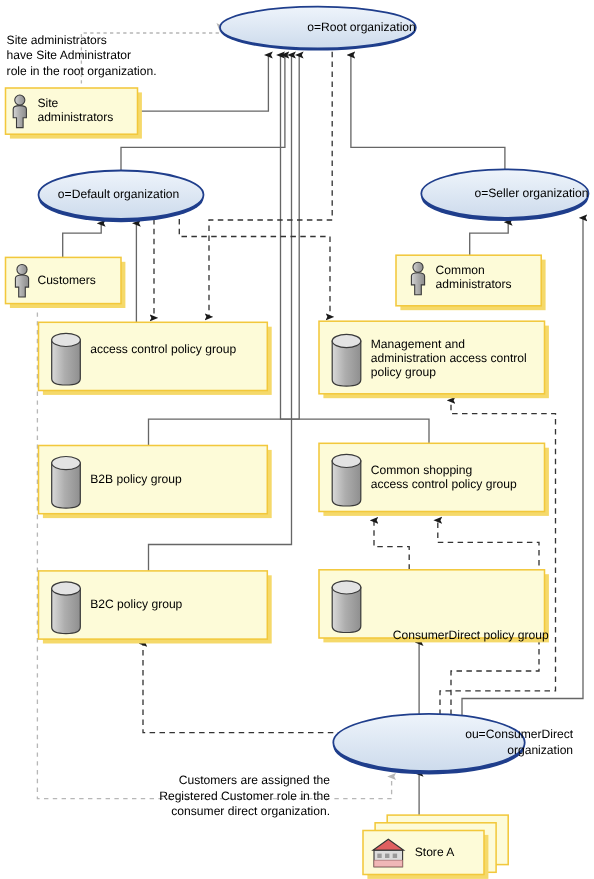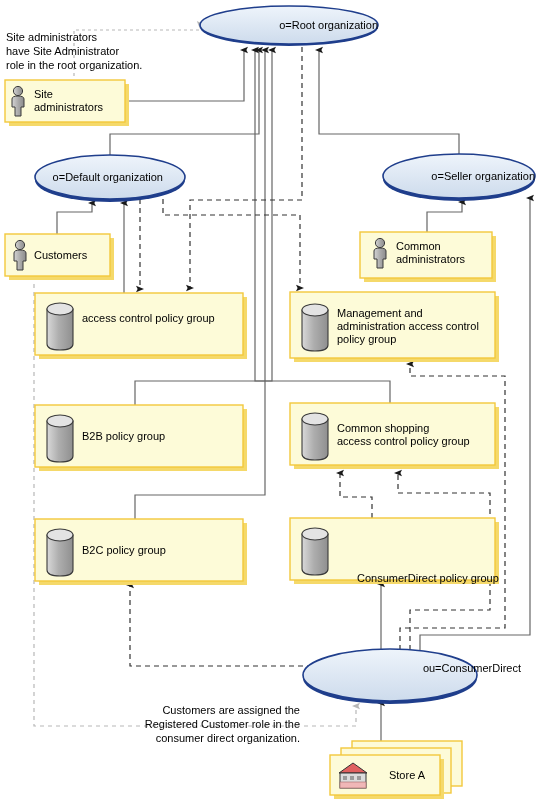--- a/index.html
+++ b/index.html
@@ -224,20 +224,21 @@
     <span>o=Root organization</span>
   </div>
   <div class="ellipse-label" style="left:35px;top:170px;width:128px;">
     <span>o=Default organization</span>
   </div>
   <div class="ellipse-label" style="left:383px;top:169px;width:152px;">
     <span>o=Seller organization</span>
   </div>
   <div class="ellipse-label" style="left:303px;top:661px;width:174px;padding-left:44px;">
     <div>ou=ConsumerDirect</div>
+    <div>organization</div>
   </div>
 
   <div class="node-text" style="left:34px;top:88px;width:88px;">
     <div>Site</div>
     <div>administrators</div>
   </div>
   <div class="node-text" style="left:34px;top:249px;width:74px;">
     <div>Customers</div>
   </div>
   <div class="node-text" style="left:396px;top:240px;width:96px;">
@@ -258,21 +259,21 @@
   <div class="node-text" style="left:337px;top:422px;width:155px;">
     <div>Common shopping</div>
     <div>access control policy group</div>
   </div>
   <div class="node-text" style="left:82px;top:544px;width:158px;">
     <div>B2C policy group</div>
   </div>
   <div class="node-text" style="left:337px;top:572px;width:158px;margin-left:20px;">
     <div>ConsumerDirect policy group</div>
   </div>
-  <div class="node-text" style="left:377px;top:769px;width:60px;text-align:center;">
+  <div class="node-text" style="left:377px;top:769px;width:60px;">
     <div>Store A</div>
   </div>
 
   <div class="note" style="left:6px;top:30px;width:158px;">
     <div>Site administrators</div>
     <div>have Site Administrator</div>
     <div>role in the root organization.</div>
   </div>
   <div class="note" style="left:60px;top:703px;width:240px;text-align:right;">
     <div>Customers are assigned the</div>

